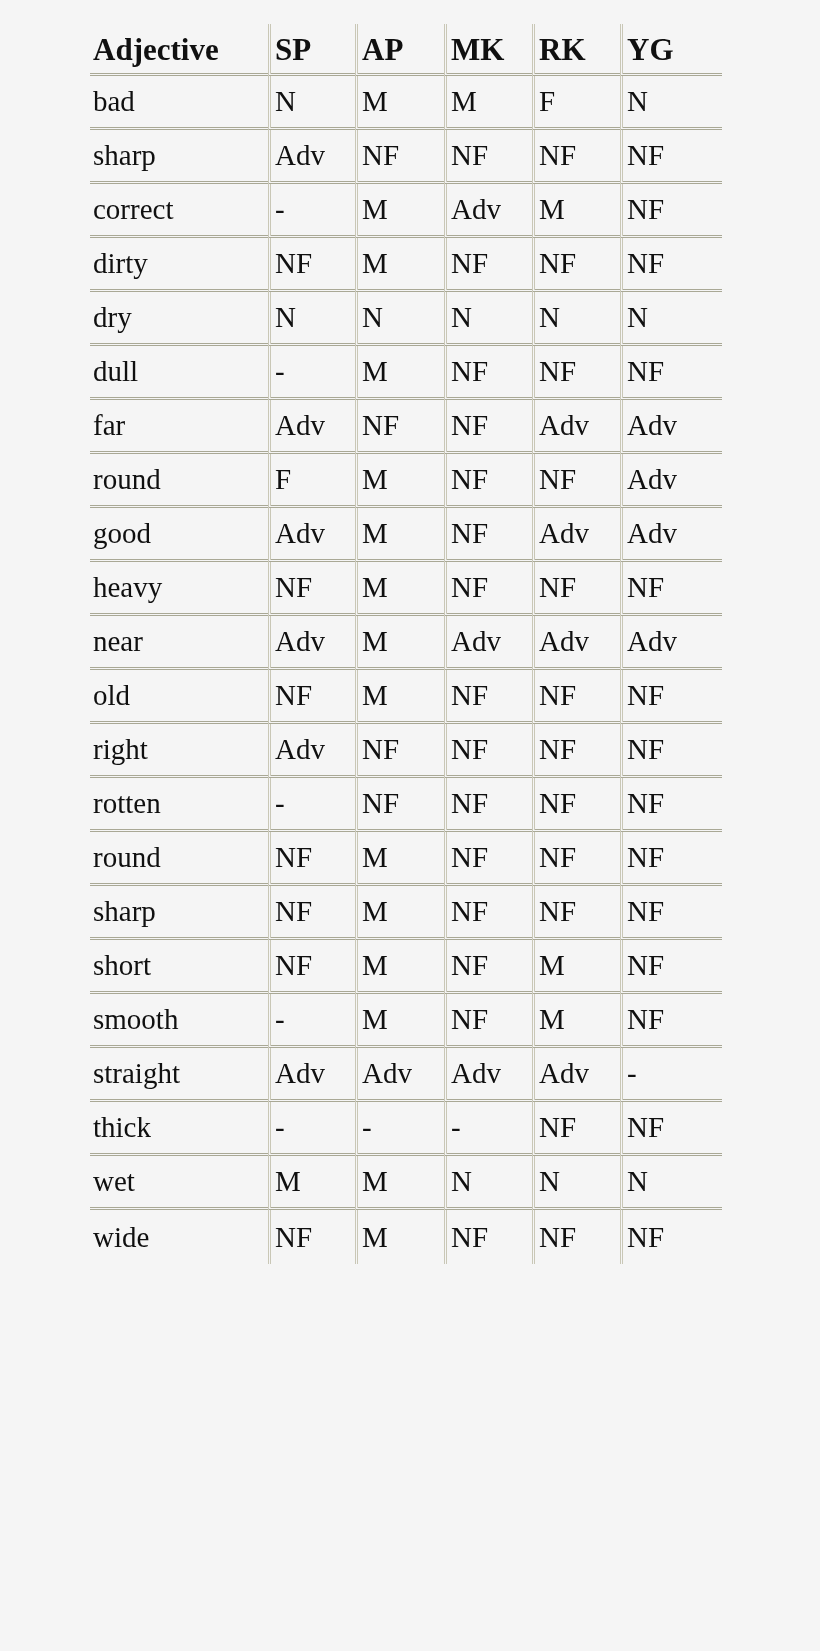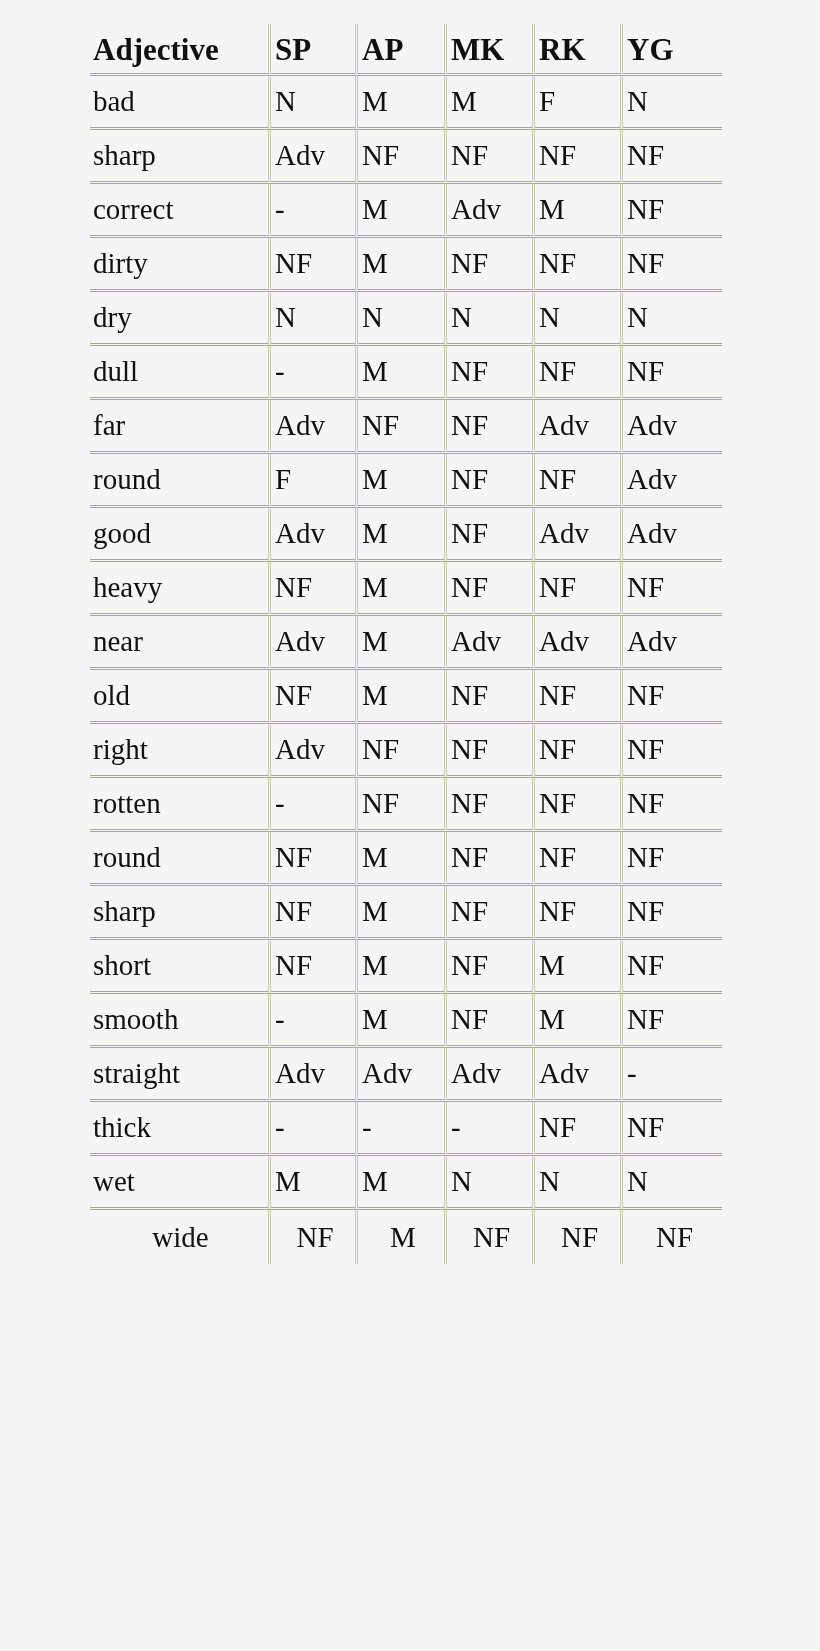--- a/index.html
+++ b/index.html
@@ -75,21 +75,20 @@
 
   table.adj-table tbody td {
     font-weight: normal;
     font-size: 29px;
     line-height: 1;
   }
 
   
   table.adj-table tbody tr:last-child td {
     border-bottom: none;
-    text-align: center;
   }
 </style>
 </head>
 <body>
 
 <div class="table-clip">
   <table class="adj-table">
     <colgroup>
       <col class="c-adj">
         <col class="c-sp">

